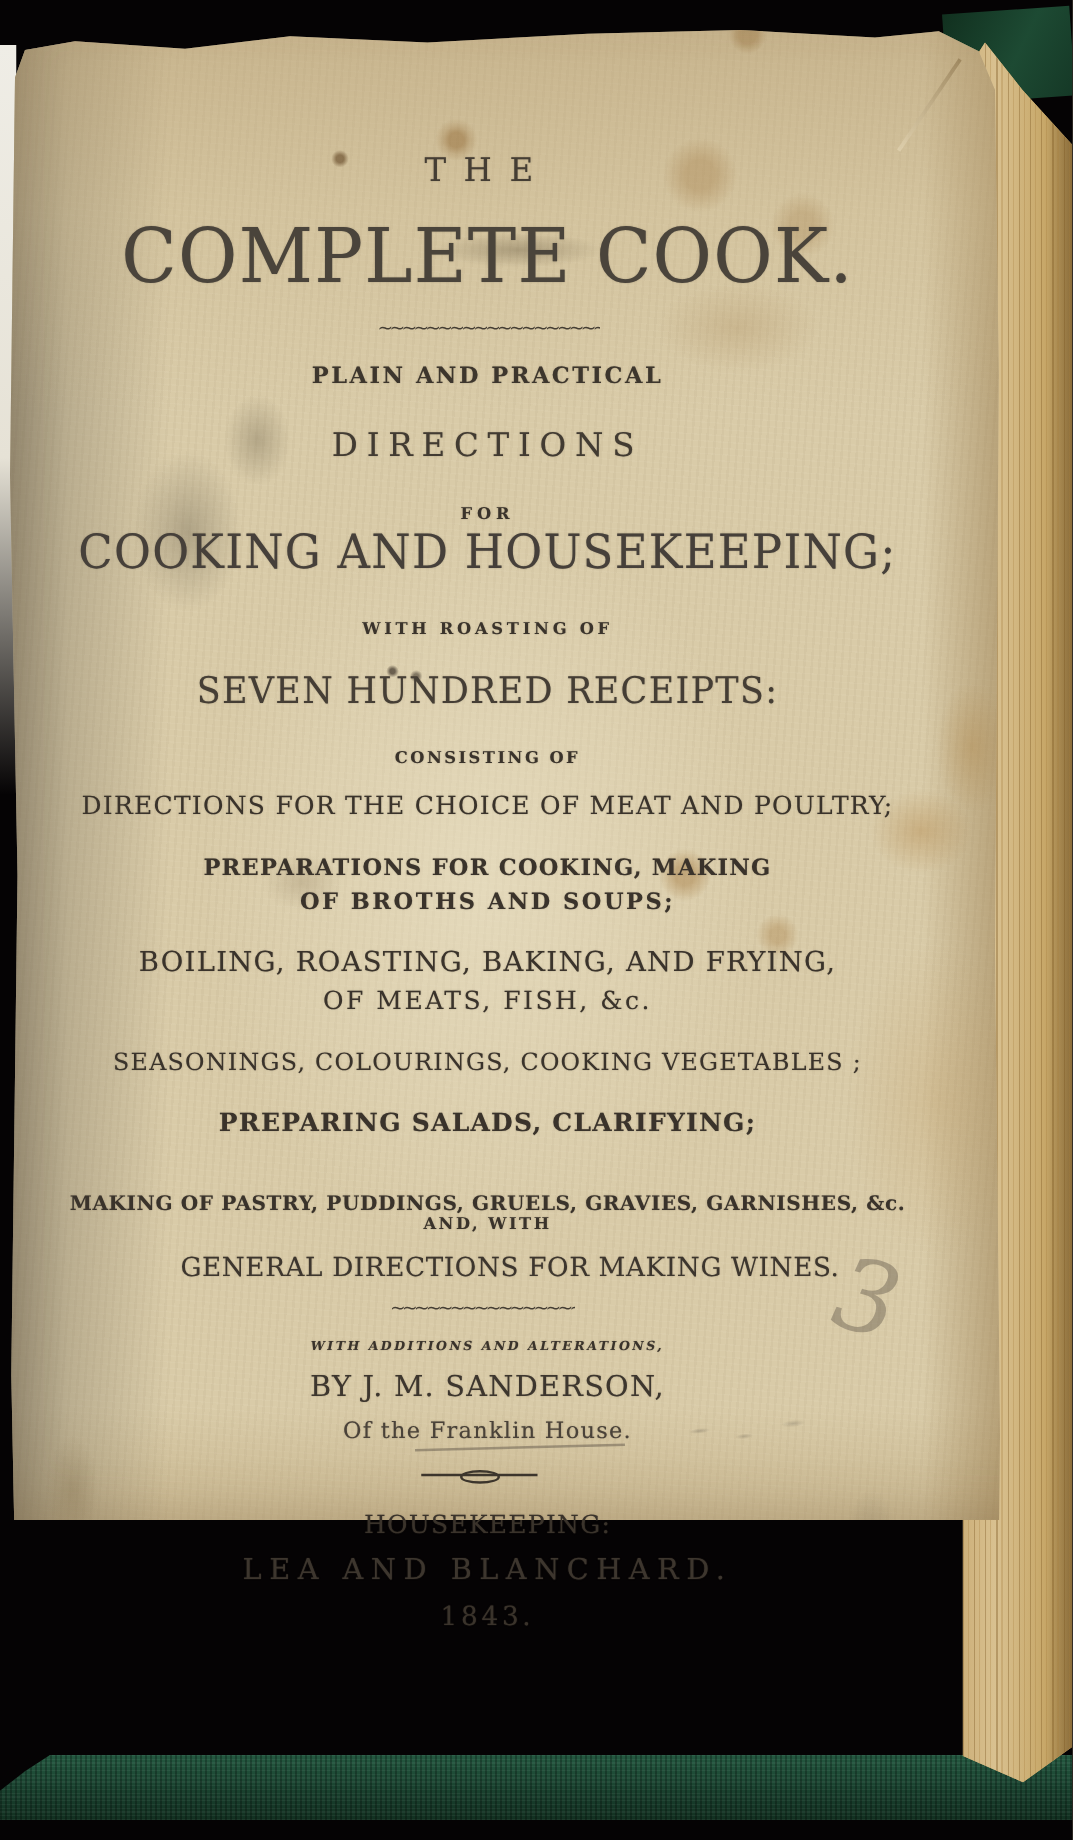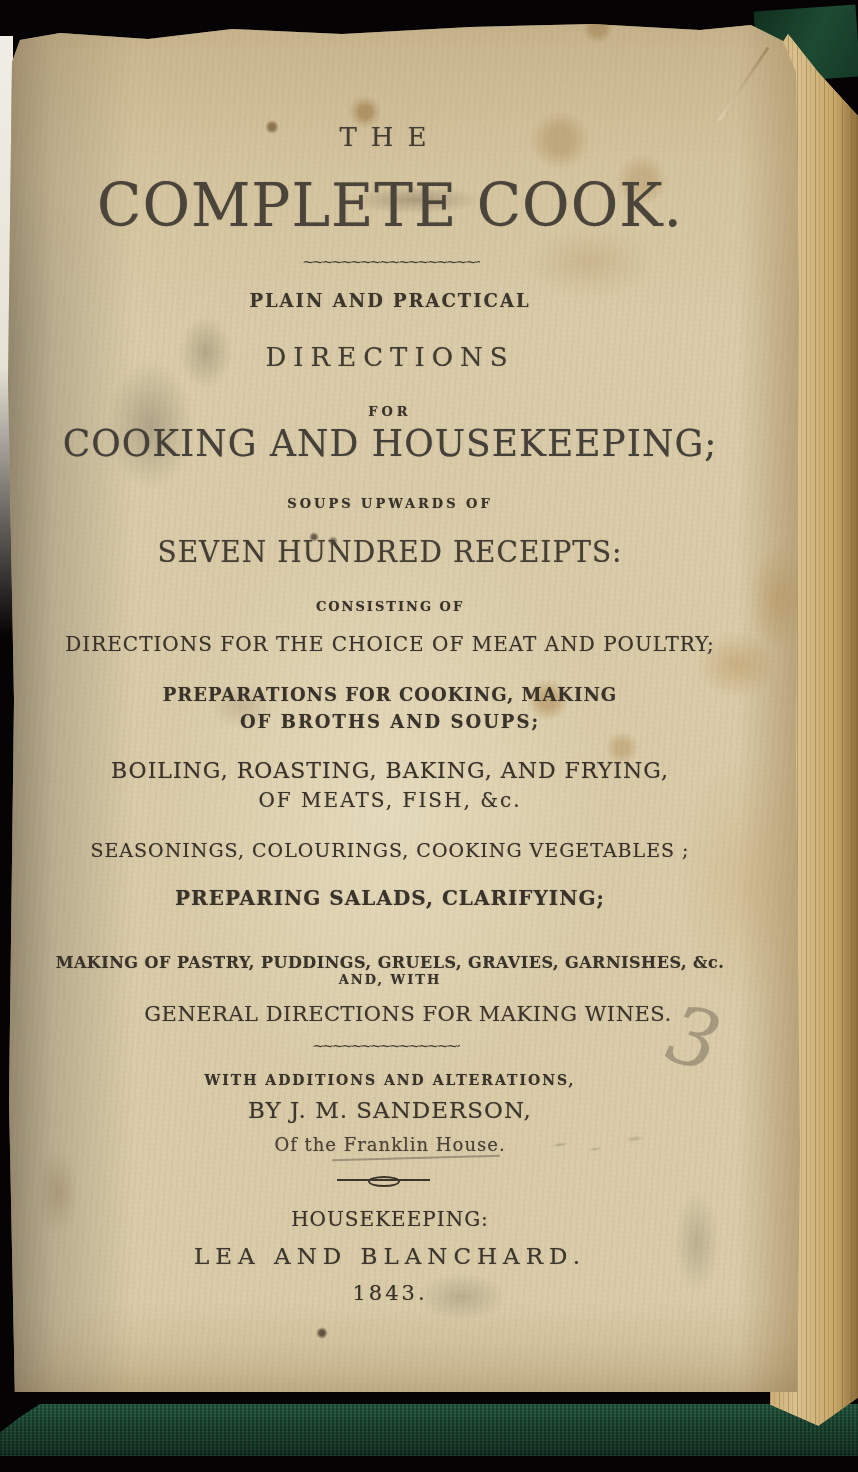--- a/index.html
+++ b/index.html
@@ -20,21 +20,21 @@
     background:
       repeating-linear-gradient(90deg,rgba(124,88,34,.38) 0 1px,transparent 1px 4px,rgba(166,126,62,.3) 4px 5px,transparent 5px 9px),
       linear-gradient(90deg,#cdb07a 0%,#d9c190 30%,#c7a768 75%,#8a6c3a 100%),
       linear-gradient(180deg,#b69457 0%,#d2b67f 12%,#d7bd88 85%,#bb9a5e 100%);
     background-blend-mode:normal;
     clip-path:polygon(0 42px,18px 14px,48px 52px,100% 96px,100% 97%,55% 99%,0 97.5%);}
   .left-sliver{position:absolute;left:0;top:36px;width:13px;height:600px;
     background:linear-gradient(180deg,#efede6 0%,#e6e2d6 55%,rgba(120,115,100,0) 100%);}
 
   
-  .page{position:absolute;left:0;top:0;width:858px;height:1392px;
+  .page{position:absolute;left:0;top:0;width:858px;height:1216px;
     background-color:#d9cba8;
     background-image:
       
       radial-gradient(circle at 272px 127px, rgba(104,76,42,.65) 0 3px, transparent 7px),
       radial-gradient(circle at 365px 112px, rgba(146,106,54,.5) 0 6px, rgba(146,106,54,.22) 11px, transparent 17px),
       radial-gradient(circle at 598px 28px,  rgba(150,112,60,.4) 0 7px, transparent 15px),
       radial-gradient(circle at 560px 140px, rgba(170,135,85,.42) 0 12px, transparent 30px),
       radial-gradient(circle at 642px 180px, rgba(165,130,80,.32) 0 10px, transparent 26px),
       radial-gradient(ellipse 95px 20px at 415px 200px, rgba(108,94,68,.4), transparent 70%),
       radial-gradient(ellipse 90px 50px at 590px 262px, rgba(172,142,96,.3), transparent 72%),
@@ -83,21 +83,21 @@
   .l-choice       {top:634px;font-size:20px;letter-spacing:1px;}
   .l-preparations {top:686px;font-size:18px;letter-spacing:1px;font-weight:600;}
   .l-broths       {top:713px;font-size:18px;letter-spacing:2px;font-weight:700;}
   .l-boiling      {top:760px;font-size:22px;letter-spacing:1px;}
   .l-meats        {top:790px;font-size:20px;letter-spacing:2px;}
   .l-seasonings   {top:841px;font-size:19px;letter-spacing:1px;}
   .l-salads       {top:888px;font-size:20px;letter-spacing:1px;font-weight:600;}
   .l-pastry       {top:935px;font-size:16px;letter-spacing:0.5px;font-weight:600;margin-top:20px;}
   .l-andwith      {top:973px;font-size:13px;letter-spacing:2px;font-weight:700;}
   .l-general      {top:1004px;font-size:21px;letter-spacing:0.5px;color:#3d362e;padding-left:36px;}
-  .l-additions    {top:1073px;font-size:14px;letter-spacing:2px;font-weight:700;}
+  .l-additions    {top:1073px;font-size:10px;letter-spacing:2px;font-weight:700;font-style:italic;}
   .l-sanderson    {top:1099px;font-size:23px;letter-spacing:1px;color:#3d362e;}
   .l-house        {top:1136px;font-size:18px;letter-spacing:1px;color:#4a4239;}
   .l-city         {top:1209px;font-size:20px;letter-spacing:1px;}
   .l-publisher    {top:1245px;font-size:23px;letter-spacing:6px;color:#3d362e;}
   .l-year         {top:1283px;font-size:21px;letter-spacing:3px;}
 
   
   .wavy{position:absolute;height:12px;overflow:hidden;color:#453e34;
         font-size:15px;letter-spacing:-3px;line-height:9px;}
   .wavy::before{content:"~~~~~~~~~~~~~~~~~~~~~~~~~~~~~~~~~~~~~~~~";}
@@ -140,21 +140,21 @@
   <div class="page">
 
     <div class="ln l-kicker">THE</div>
     <div class="ln l-title">COMPLETE COOK.</div>
     <div class="wavy wavy-1"></div>
 
     <div class="ln l-plain">PLAIN AND PRACTICAL</div>
     <div class="ln l-directions">DIRECTIONS</div>
     <div class="ln l-for">FOR</div>
     <div class="ln l-cooking">COOKING AND HOUSEKEEPING;</div>
-    <div class="ln l-upwards">SOUPS UPWARDS OF</div>
+    <div class="ln l-upwards">WITH ROASTING OF</div>
     <div class="ln l-receipts">SEVEN HUNDRED RECEIPTS:</div>
     <div class="ln l-consisting">CONSISTING OF</div>
 
     <div class="ln l-choice">DIRECTIONS FOR THE CHOICE OF MEAT AND POULTRY;</div>
     <div class="ln l-preparations">PREPARATIONS FOR COOKING, MAKING</div>
     <div class="ln l-broths">OF BROTHS AND SOUPS;</div>
     <div class="ln l-boiling">BOILING, ROASTING, BAKING, AND FRYING,</div>
     <div class="ln l-meats">OF MEATS, FISH, &amp;c.</div>
     <div class="ln l-seasonings">SEASONINGS, COLOURINGS, COOKING VEGETABLES ;</div>
     <div class="ln l-salads">PREPARING SALADS, CLARIFYING;</div>

